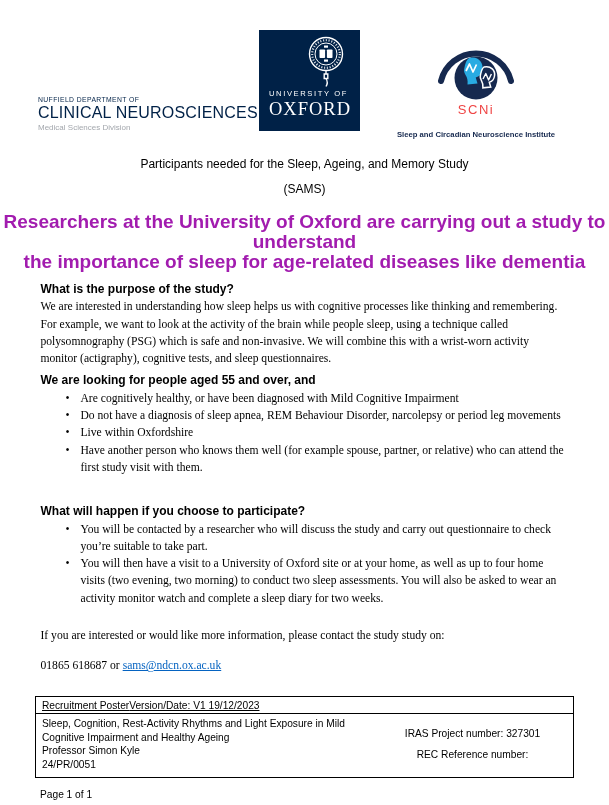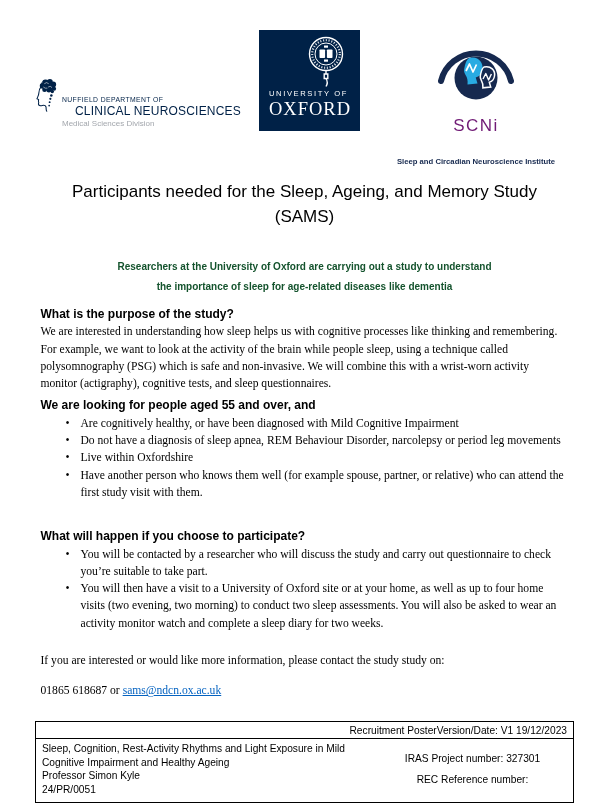--- a/index.html
+++ b/index.html
@@ -17,44 +17,44 @@
   .logos {
     display: flex;
     justify-content: center;
     align-items: flex-start;
     padding-top: 30px;
     gap: 18px;
   }
   .logo-ndcn { display: flex; align-items: flex-start; margin-top: 27px; width: 206px; }
   .ndcn-text { margin-top: 39px; margin-left: 3px; color: #002147; white-space: nowrap; }
   .ndcn-l1 { font-size: 6.8px; letter-spacing: .4px; }
-  .ndcn-l2 { font-size: 12px; letter-spacing: .2px; margin-top: 1px; margin-left: 13px; }
+  .ndcn-l2 { font-size: 16px; letter-spacing: .2px; margin-top: 1px; }
   .ndcn-l3 { font-size: 8px; color: #a3a7ad; margin-top: 1px; }
 
   .logo-oxford {
     position: relative;
     width: 101px; height: 101px;
     background: #002147;
     flex: 0 0 auto;
   }
   .ox-crest { position: absolute; top: 5px; right: 13px; }
   .ox-text { position: absolute; left: 10px; bottom: 11px; color: #fff; }
   .ox-l1 { font-size: 7.6px; letter-spacing: 1.6px; }
   .ox-l2 { font-family: "Liberation Serif", serif; font-size: 18.5px; letter-spacing: 1px; margin-top: 1px; }
 
   .logo-scni {
     display: flex; flex-direction: column; align-items: center;
     margin-top: 7px; width: 196px;
   }
-  .scni-acronym { font-size: 17px; letter-spacing: 1.5px; color: #701a75; margin-top: 15px; }
-  .scni-tagline { font-size: 7.7px; font-weight: bold; color: #16294f; margin-top: 21px; white-space: nowrap; }
-
-  
-  .title { margin: 13px 0 0 0; text-align: center; font-size: 17px; font-weight: normal; line-height: 25px; }
-  .subtitle { margin-top: 28px; text-align: center; font-weight: bold; font-size: 10px; line-height: 20px; color: #14532d; }
+  .scni-acronym { font-size: 13px; letter-spacing: 1.5px; color: #ef4444; margin-top: 1px; }
+  .scni-tagline { font-size: 7.7px; font-weight: bold; color: #16294f; margin-top: 13px; white-space: nowrap; }
+
+  
+  .title { margin: 13px 0 0 0; text-align: center; font-size: 12px; font-weight: normal; line-height: 25px; }
+  .subtitle { margin-top: 10px; text-align: center; font-weight: bold; font-size: 19px; line-height: 20px; color: #a21caf; }
 
   
   .content { width: 528px; margin: 9px auto 0 auto; font-size: 11.6px; line-height: 17.3px; }
   .section-heading { font-size: 12px; font-weight: bold; margin: 0; }
   .mt-md { margin-top: 5px; }
   .mt-lg { margin-top: 27px; }
   .section-body { margin: 0; font-family: Liberation Serif, serif; }
   ul.bullets { margin: 0; padding: 0 0 0 40px; list-style: none; }
   ul.bullets li { position: relative; font-family: Liberation Serif, serif; }
   ul.bullets li::before { content: "\2022"; position: absolute; left: -15px; }
@@ -63,23 +63,24 @@
   .contact-line { margin-top: 13px; }
   .email-link { color: #0563c1; text-decoration: underline; cursor: pointer; }
 
   
   .footer-table {
     width: 539px; margin: 21px auto 0 auto;
     border: 1.5px solid #000;
     font-size: 10.2px; line-height: 13.6px;
   }
   .ft-row1 {
-    display: flex; justify-content: flex-end;
+    display: flex; justify-content: flex-start;
     padding: 2px 6px 1px 6px;
     border-bottom: 1.5px solid #000;
+    text-decoration: underline;
   }
   .ft-row2 { display: flex; padding: 3px 6px 5px 6px; }
   .ft-left { width: 64%; }
   .ft-right { width: 36%; display: flex; flex-direction: column; justify-content: center; text-align: center; gap: 8px; }
   .page-number { margin: 11px 0 0 40px; font-size: 10.2px; }
 </style>
 </head>
 <body>
 
 <div class="page">

